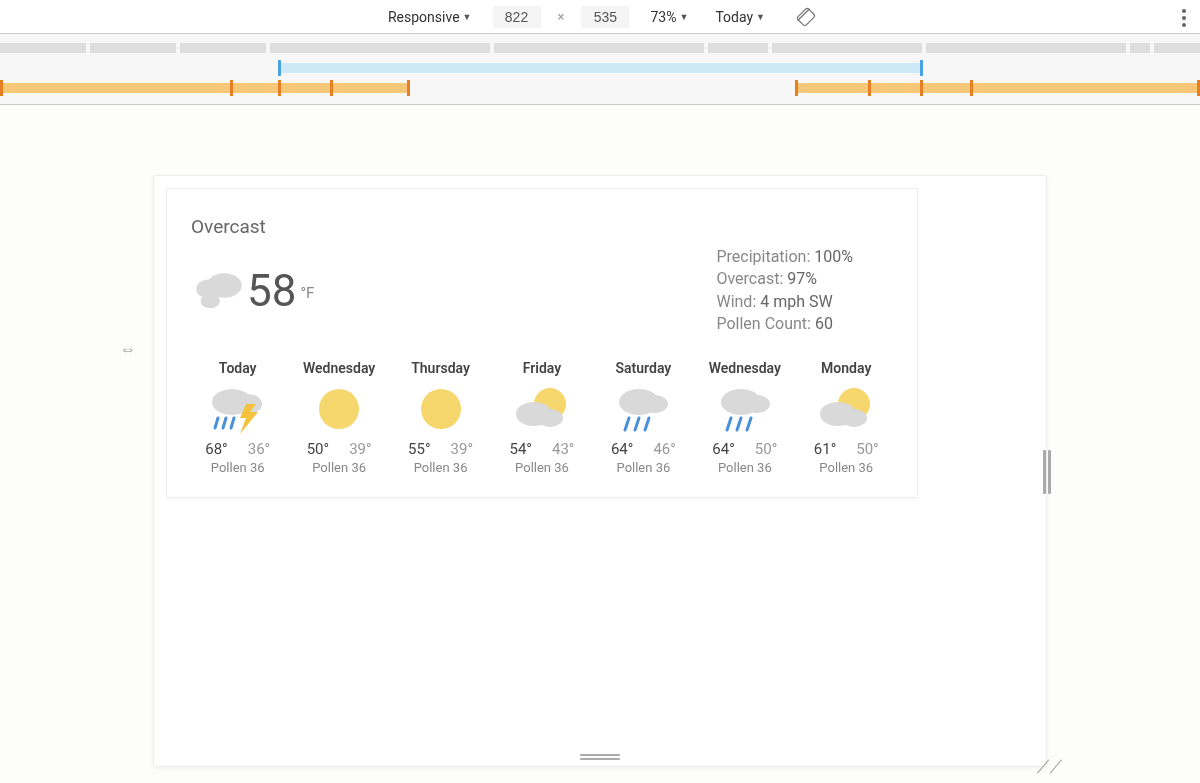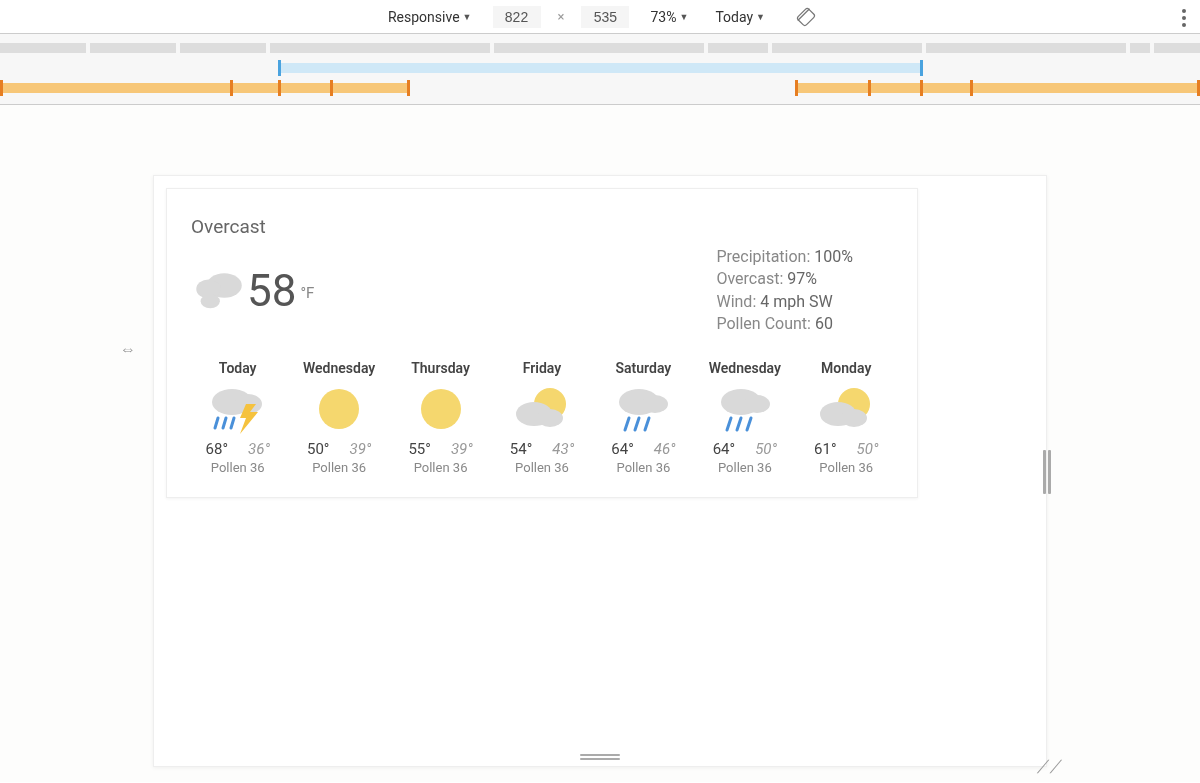--- a/index.html
+++ b/index.html
@@ -74,21 +74,21 @@
   .temp-unit { font-size:15px; color:#888; margin-top:4px; margin-left:4px;}
   .stats { margin-left:auto; padding-right:40px; font-size:16px; color:#666; line-height:1.4;}
   .stats .lbl { color:#888; }
   .forecast { display:flex; gap:8px; margin-top:24px; justify-content:flex-start;}
   .day { width:100px; text-align:center; }
   .day-name { font-size:14px; font-weight:600; color:#444; }
   .day-icon { height:54px; display:flex; align-items:center; justify-content:center; margin:6px 0 4px;}
   .day-icon svg { width:64px; height:50px; }
   .temps { font-size:15px; }
   .temps .hi { color:#444; }
-  .temps .lo { color:#999; margin-left:20px;font-style:italic;}
+  .temps .lo { color:#999; margin-left:20px;}
   .pollen { font-size:13px; color:#888; margin-top:2px;}
   
   .cloud-fill { fill:#d9d9d9; }
   .sun-fill { fill:#f5d76e; }
   .rain-stroke { stroke:#4a90d9; stroke-width:3; stroke-linecap:round; }
   .bolt-fill { fill:#f5c23e; }
 </style>
 </head>
 <body>
 

